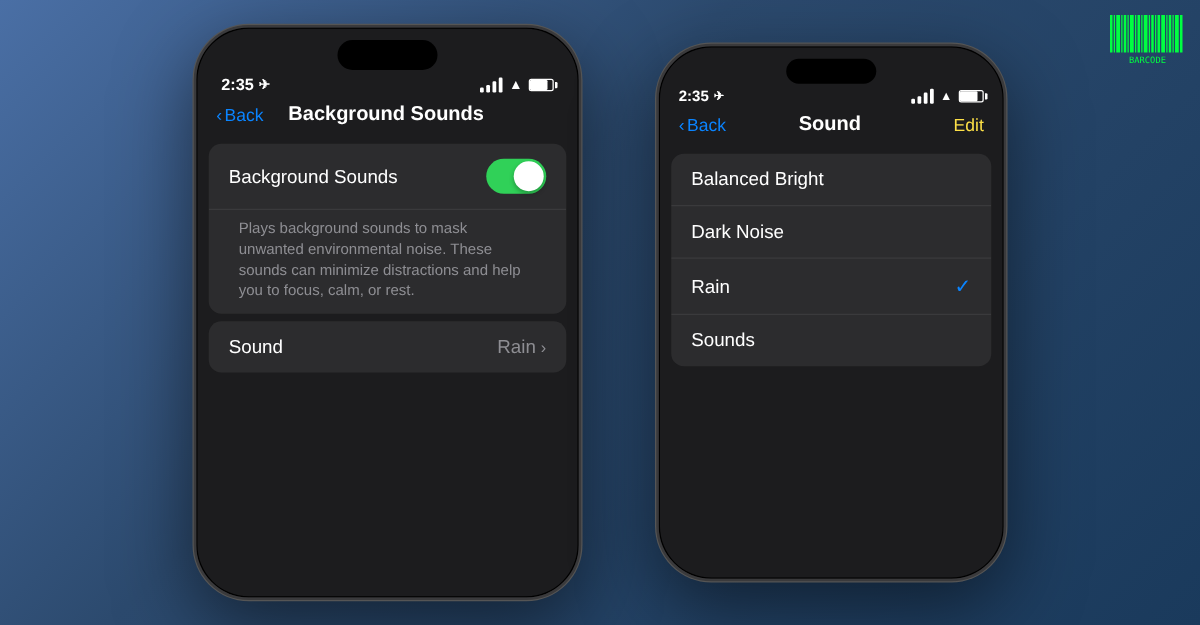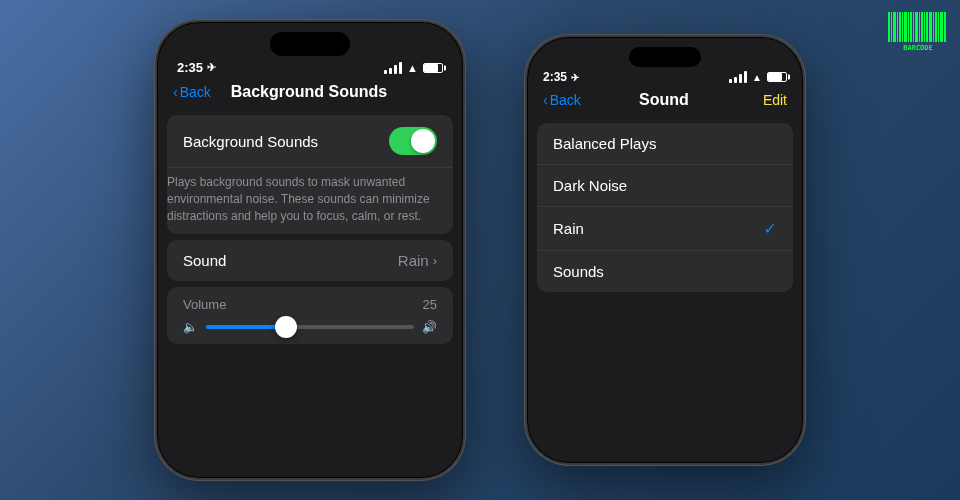--- a/index.html
+++ b/index.html
@@ -181,21 +181,21 @@
       top: 2px;
       right: 2px;
       box-shadow: 0 2px 4px rgba(0,0,0,0.3);
     }
 
     
     .description-text {
       color: #8e8e93;
       font-size: 12px;
       line-height: 1.4;
-      padding: 6px 0 10px;
+      padding: 6px 24px 10px;
     }
 
     
     .volume-section {
       background: #2c2c2e;
       border-radius: 10px;
       margin: 6px 0;
       padding: 10px 16px;
     }
 
@@ -264,21 +264,20 @@
     .checkmark {
       color: #0a84ff;
       font-size: 16px;
     }
 
     
     .barcode-corner {
       position: absolute;
       top: 12px;
       right: 12px;
-      font-weight: bold;
     }
 
     .barcode-svg {
       width: 60px;
       height: 40px;
     }
     .battery-icon {
       width: 20px;
       height: 10px;
       border: 1.5px solid #fff;
@@ -387,34 +386,20 @@
       <div class="settings-section">
         <div class="settings-row">
           <span class="row-label">Sound</span>
           <span class="row-value">
             <span>Rain</span>
             <span class="chevron">›</span>
           </span>
         </div>
       </div>
 
-      <div class="volume-section">
-        <div class="volume-header">
-          <span>Volume</span>
-          <span>25</span>
-        </div>
-        <div class="volume-slider-container">
-          <span style="color:#8e8e93; font-size:12px;">🔈</span>
-          <div class="volume-slider">
-            <div class="volume-fill"></div>
-            <div class="volume-thumb"></div>
-          </div>
-          <span style="color:#8e8e93; font-size:12px;">🔊</span>
-        </div>
-      </div>
 
     </div>
   </div>
 
   <div class="iphone iphone-right">
     <div class="dynamic-island"></div>
 
     <div class="status-bar">
       <div class="status-time">
         <span>2:35</span>
@@ -440,21 +425,21 @@
         <span>Back</span>
       </span>
       <span class="nav-title">Sound</span>
       <span class="nav-action" style="color:#fde047; font-size:14px;">Edit</span>
     </div>
 
     <div class="screen-content">
 
       <div class="sound-list" id="sound-list">
       <div class="sound-item">
-            <span>Balanced Plays</span>
+            <span>Balanced Bright</span>
           </div>
           <div class="sound-item">
             <span>Dark Noise</span>
           </div>
           <div class="sound-item">
             <span>Rain</span>
             <span class="checkmark">✓</span>
           </div>
           <div class="sound-item">
             <span>Sounds</span>

